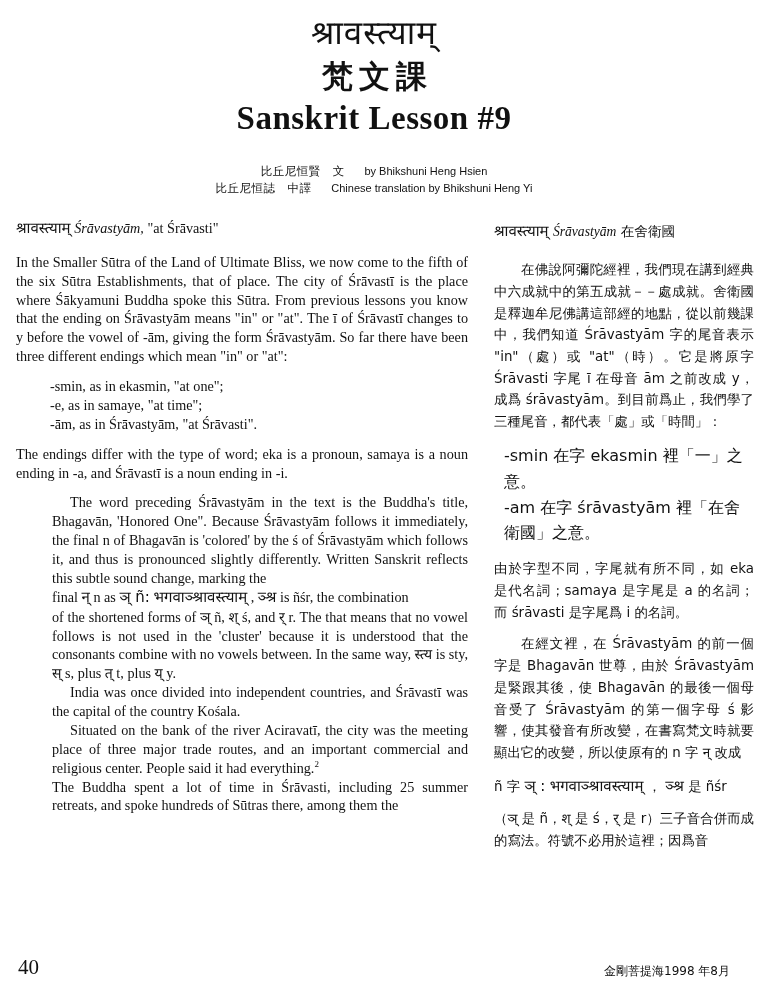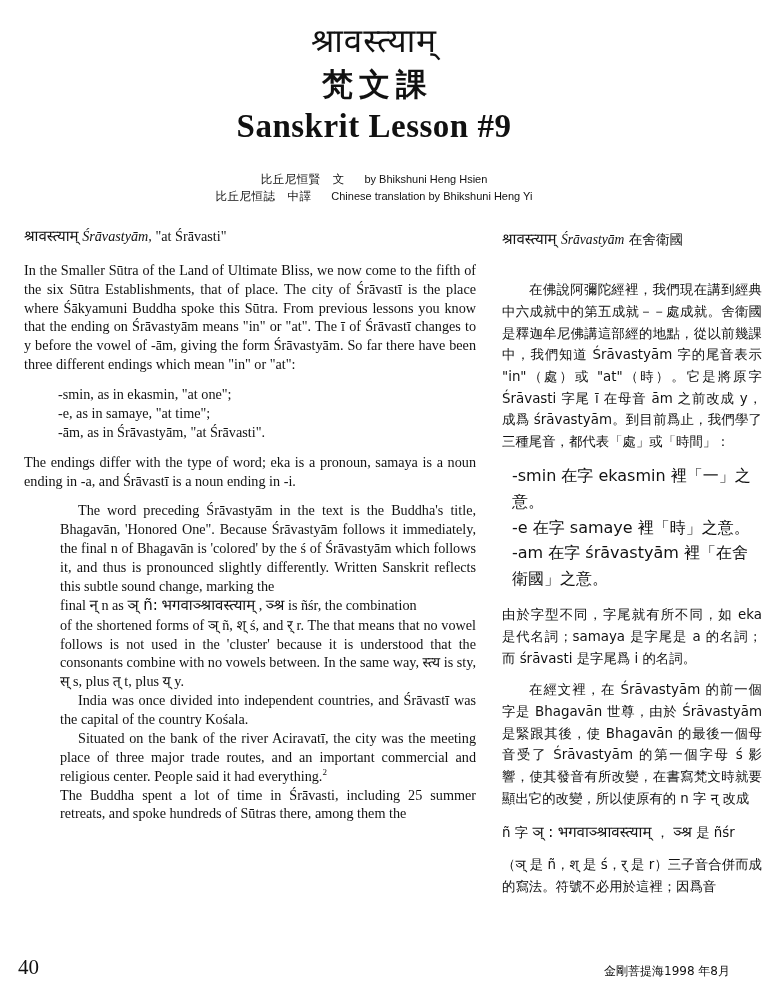--- a/index.html
+++ b/index.html
@@ -12,21 +12,21 @@
     height: 992px;
     position: relative;
     font-family: "Liberation Serif", serif;
     color: #111111;
     overflow: hidden;
   }
   .page {
     position: relative;
     width: 748px;
     height: 992px;
-    padding: 8px;
+    padding: 0;
     box-sizing: border-box;
   }
 
   
   .masthead {
     text-align: center;
     padding-top: 14px;
   }
   .deva-title {
     font-family: "DejaVu Sans", sans-serif;
@@ -137,21 +137,21 @@
     font-size: 13.4px;
     line-height: 1.62;
     text-align: justify;
     margin: 0 0 10px 0;
   }
   .col-right .cn.indent {
     text-indent: 27px;
   }
   .col-right .head-line-cn {
     font-size: 13.6px;
-    margin-bottom: 28px;
+    margin-bottom: 16px;
   }
   .cn-examples {
     margin: 0 0 12px 0;
     padding-left: 10px;
   }
   .cn-examples div {
     font-family: "DejaVu Sans", sans-serif;
     font-size: 16px;
     line-height: 1.62;
   }
@@ -275,21 +275,20 @@
       <p class="cn head-line-cn">
         <span class="deva">श्रावस्त्याम्</span>
         <span class="lat">Śrāvastyām</span>
         <span>在舍衛國</span>
       </p>
 
       <p class="cn indent">在佛說阿彌陀經裡，我們現在講到經典中六成就中的第五成就－－處成就。舍衛國是釋迦牟尼佛講這部經的地點，從以前幾課中，我們知道 Śrāvastyām 字的尾音表示 "in"（處）或 "at"（時）。它是將原字 Śrāvasti 字尾 ī 在母音 ām 之前改成 y，成爲 śrāvastyām。到目前爲止，我們學了三種尾音，都代表「處」或「時間」：</p>
 
       <div class="cn-examples">
         <div>-smin 在字 ekasmin 裡「一」之意。</div>
-        <div>-e 在字 samaye 裡「時」之意。</div>
         <div>-am 在字 śrāvastyām 裡「在舍衛國」之意。</div>
       </div>
 
       <p class="cn">由於字型不同，字尾就有所不同，如 eka 是代名詞；samaya 是字尾是 a 的名詞；而 śrāvasti 是字尾爲 i 的名詞。</p>
 
       <p class="cn indent">在經文裡，在 Śrāvastyām 的前一個字是 Bhagavān 世尊，由於 Śrāvastyām 是緊跟其後，使 Bhagavān 的最後一個母音受了 Śrāvastyām 的第一個字母 ś 影響，使其發音有所改變，在書寫梵文時就要顯出它的改變，所以使原有的 n 字 न् 改成</p>
 
       <p class="cn">
         <span>ñ 字</span>
         <span class="deva">ञ् :</span>

